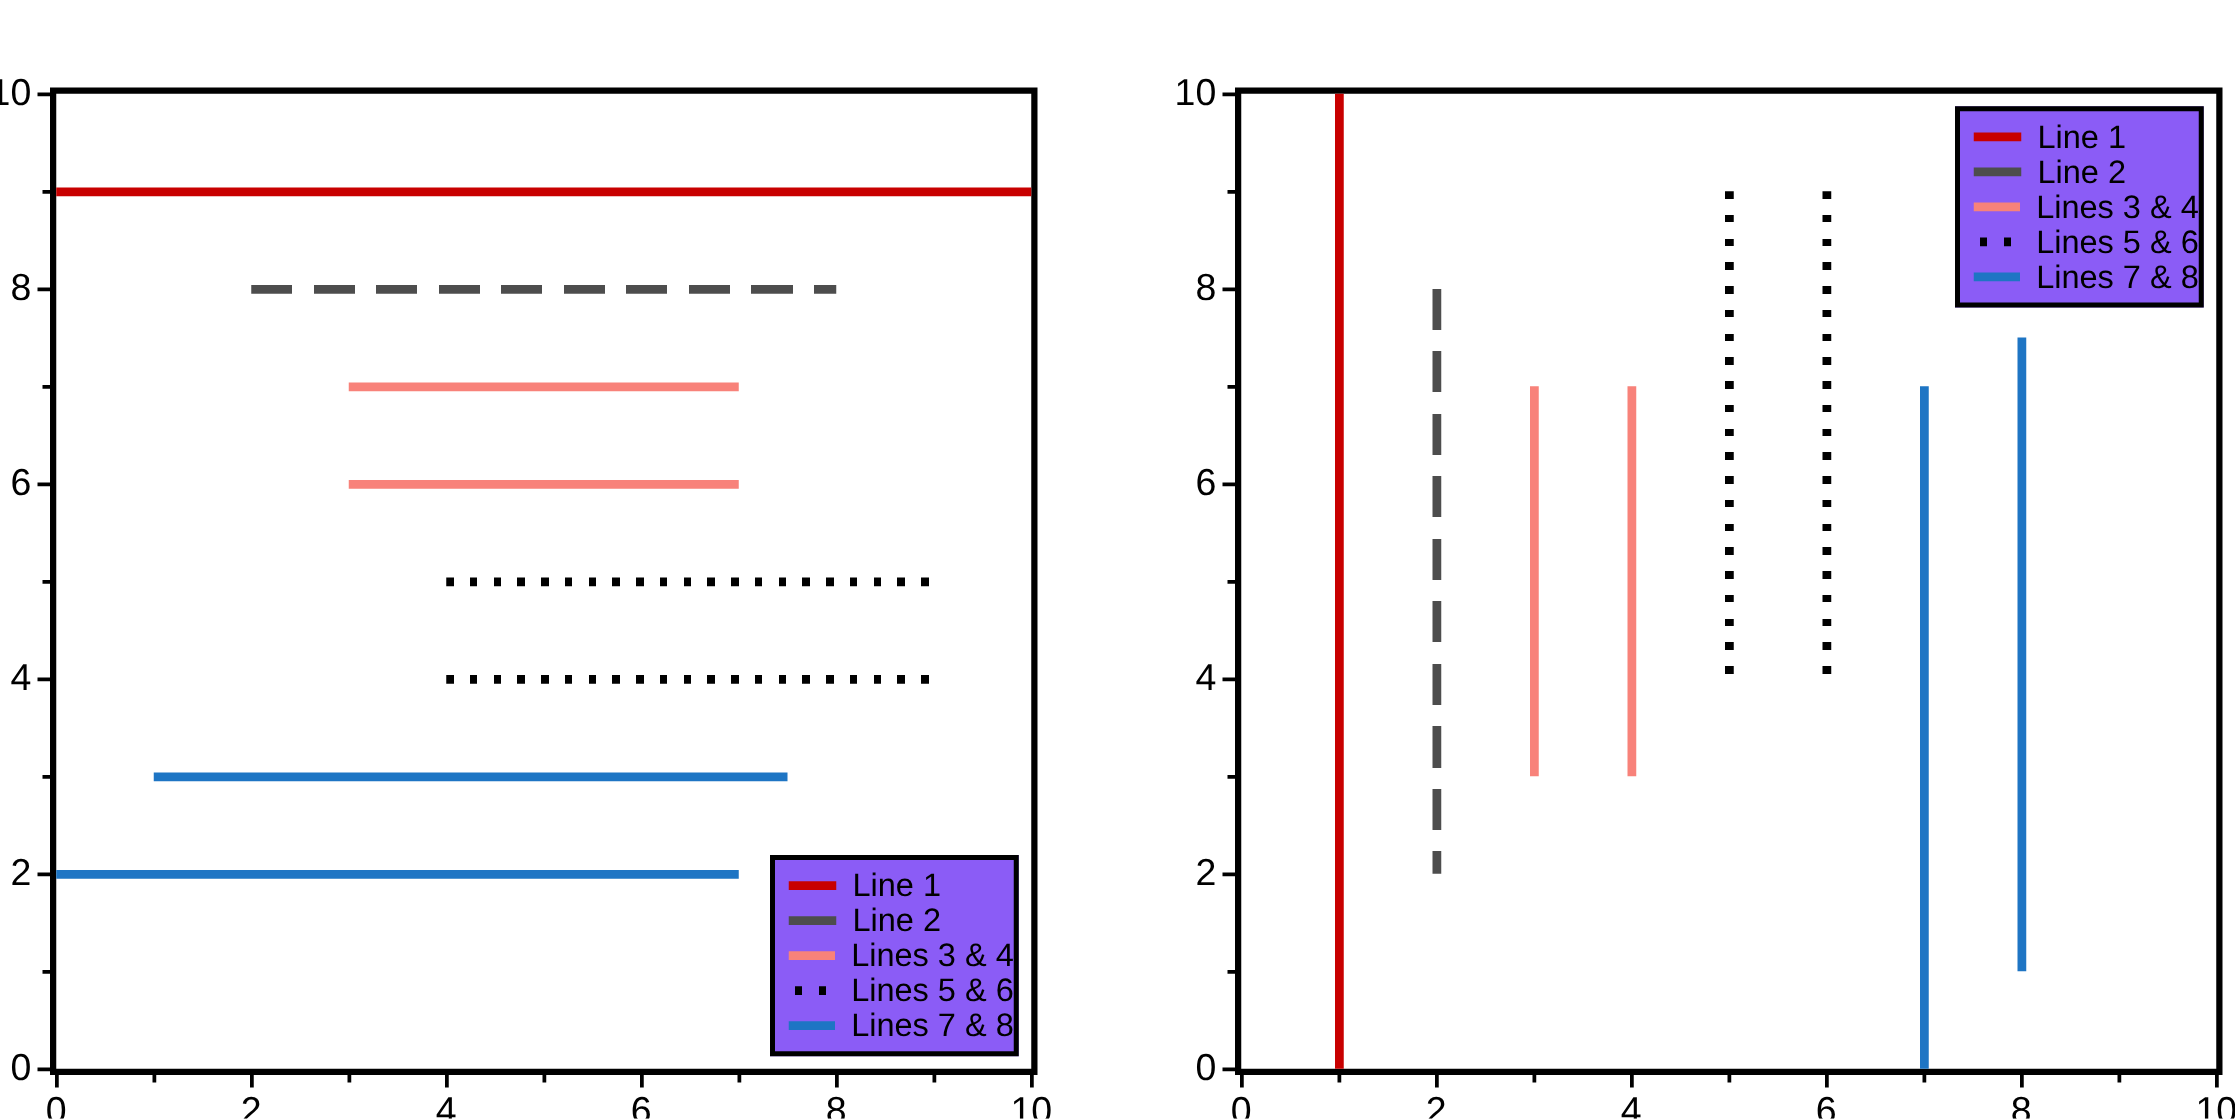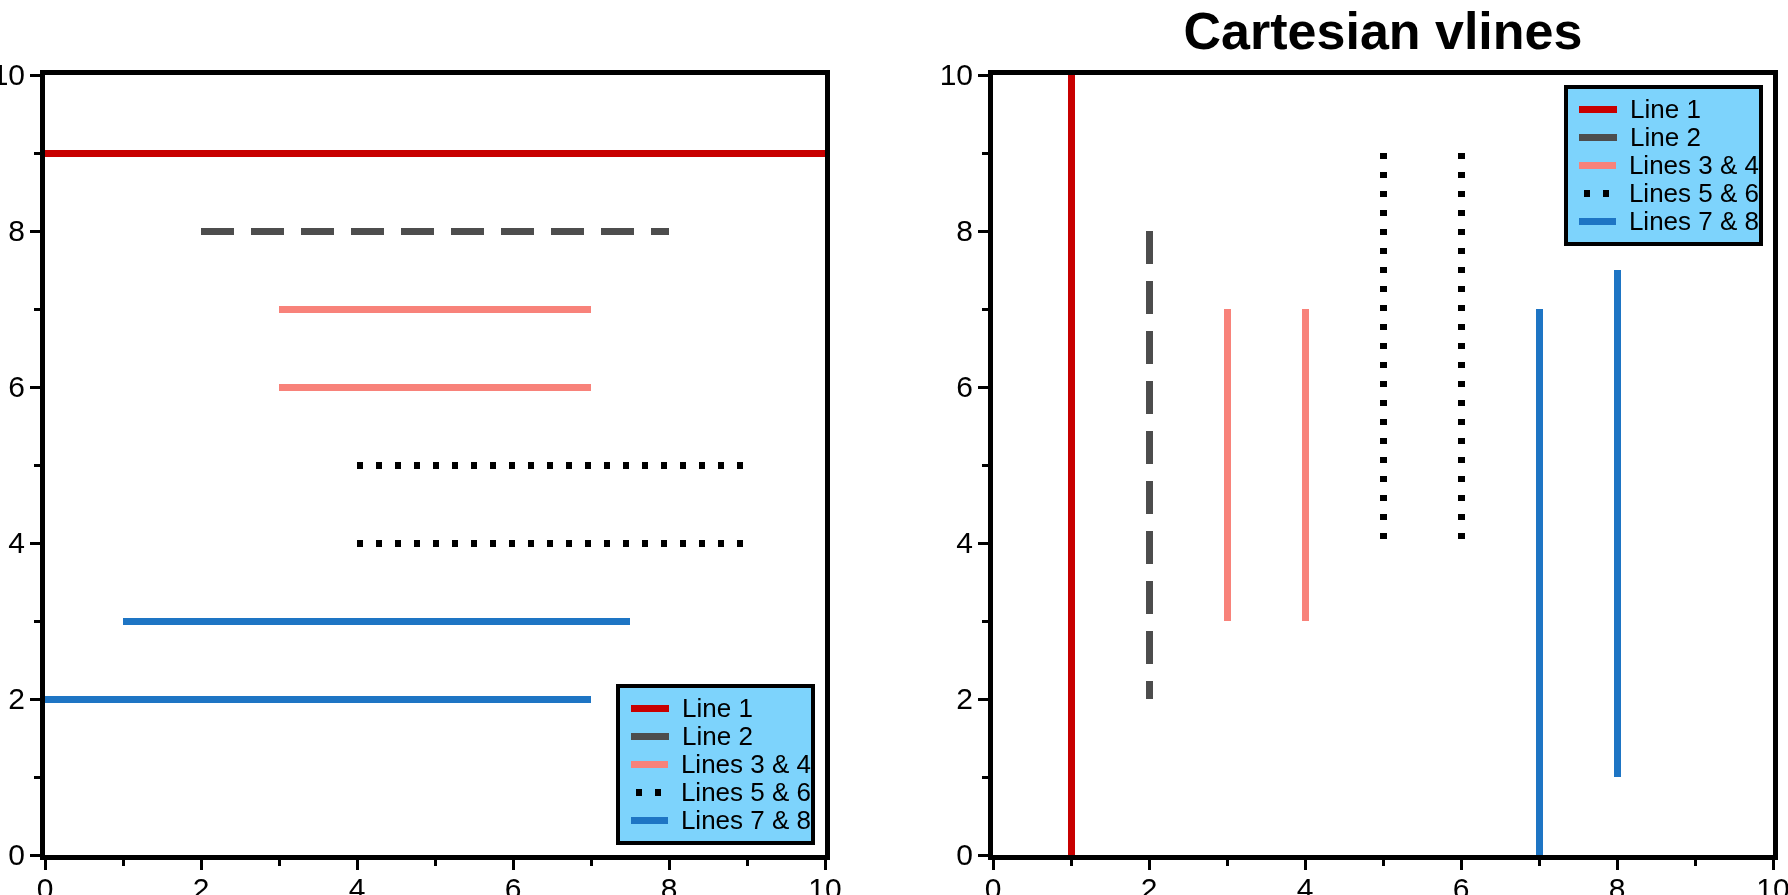--- a/index.html
+++ b/index.html
@@ -16,21 +16,21 @@
     position:absolute; box-sizing:border-box; border:5px solid #000; background:#fff;
   }
   .seg { position:absolute; }
   .tick { position:absolute; background:#000; }
   .axlabel {
     position:absolute; font-size:30px; color:#000; line-height:30px; white-space:nowrap;
   }
   .xlab { text-align:center; }
   .ylab { text-align:right; }
   .legend {
-    position:absolute; box-sizing:border-box; border:4px solid #000; background:#7dd3fc;
+    position:absolute; box-sizing:border-box; border:4px solid #000; background:#8b5cf6;
     display:flex; flex-direction:column; justify-content:space-evenly; padding:6px 0;
   }
   .legend-row { display:flex; align-items:center; height:27px; }
   .legend-label { font-size:26px; color:#000; line-height:27px; white-space:nowrap; }
   .swatch { height:7px; }
 </style>
 </head>
 <body>
 
 <div class="figure">
@@ -98,21 +98,20 @@
       <div class="tick" style="left: 30px; top: 73.5px; width: 10px; height: 3px;"></div>
       <div class="axlabel ylab" style="left: -55px; top: 60px; width: 80px;">10</div>
       <div class="tick" style="left: 34px; top: 775.5px; width: 6px; height: 3px;"></div>
       <div class="tick" style="left: 34px; top: 619.5px; width: 6px; height: 3px;"></div>
       <div class="tick" style="left: 34px; top: 463.5px; width: 6px; height: 3px;"></div>
       <div class="tick" style="left: 34px; top: 307.5px; width: 6px; height: 3px;"></div>
       <div class="tick" style="left: 34px; top: 151.5px; width: 6px; height: 3px;"></div>
     </section>
 
   <section class="panel">
-    <div class="title" style="left: 988px; width: 790px; top: 0px;">Cartesian vlines</div>
     <div class="plot" style="left: 988px; top: 70px; width: 790px; height: 790px; border-color: rgb(0, 0, 0);">
         <div class="seg" style="top: 0px; height: 780px; left: 74.5px; width: 7px; background: rgb(200, 0, 0);"></div>
         <div class="seg" style="top: 156px; height: 468px; left: 152.5px; width: 7px; background: repeating-linear-gradient(rgb(77, 77, 77) 0px, rgb(77, 77, 77) 33px, rgba(0, 0, 0, 0) 33px, rgba(0, 0, 0, 0) 50px);"></div>
         <div class="seg" style="top: 234px; height: 312px; left: 230.5px; width: 7px; background: rgb(248, 130, 122);"></div>
         <div class="seg" style="top: 234px; height: 312px; left: 308.5px; width: 7px; background: rgb(248, 130, 122);"></div>
         <div class="seg" style="top: 78px; height: 390px; left: 386.5px; width: 7px; background: repeating-linear-gradient(rgb(0, 0, 0) 0px, rgb(0, 0, 0) 6px, rgba(0, 0, 0, 0) 6px, rgba(0, 0, 0, 0) 19px);"></div>
         <div class="seg" style="top: 78px; height: 390px; left: 464.5px; width: 7px; background: repeating-linear-gradient(rgb(0, 0, 0) 0px, rgb(0, 0, 0) 6px, rgba(0, 0, 0, 0) 6px, rgba(0, 0, 0, 0) 19px);"></div>
         <div class="seg" style="top: 234px; height: 546px; left: 542.5px; width: 7px; background: rgb(30, 117, 196);"></div>
         <div class="seg" style="top: 195px; height: 507px; left: 620.5px; width: 7px; background: rgb(30, 117, 196);"></div>
       </div>

